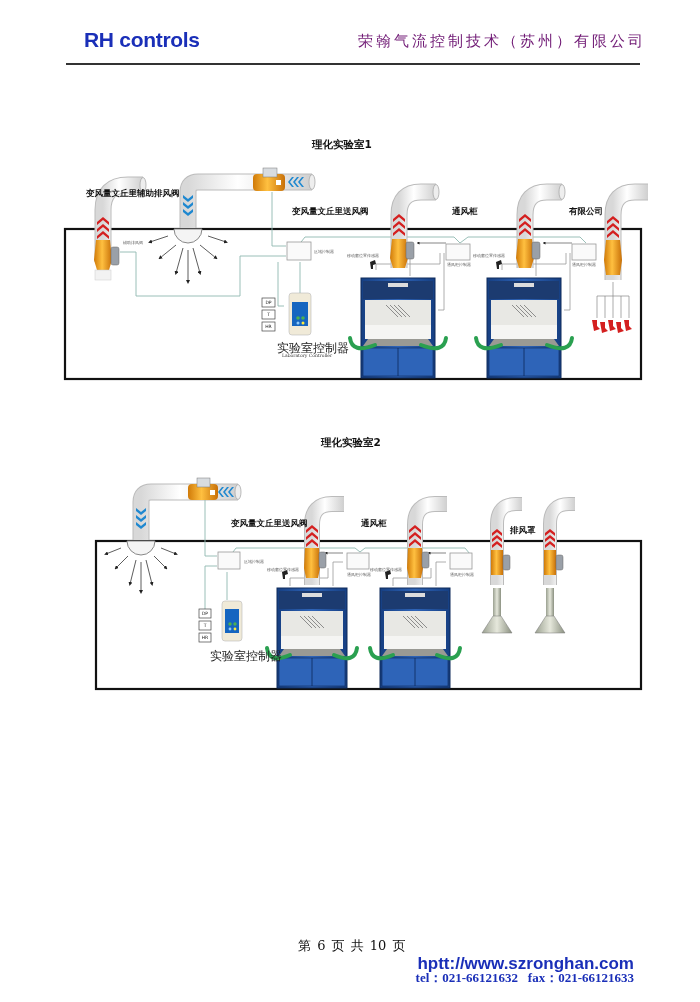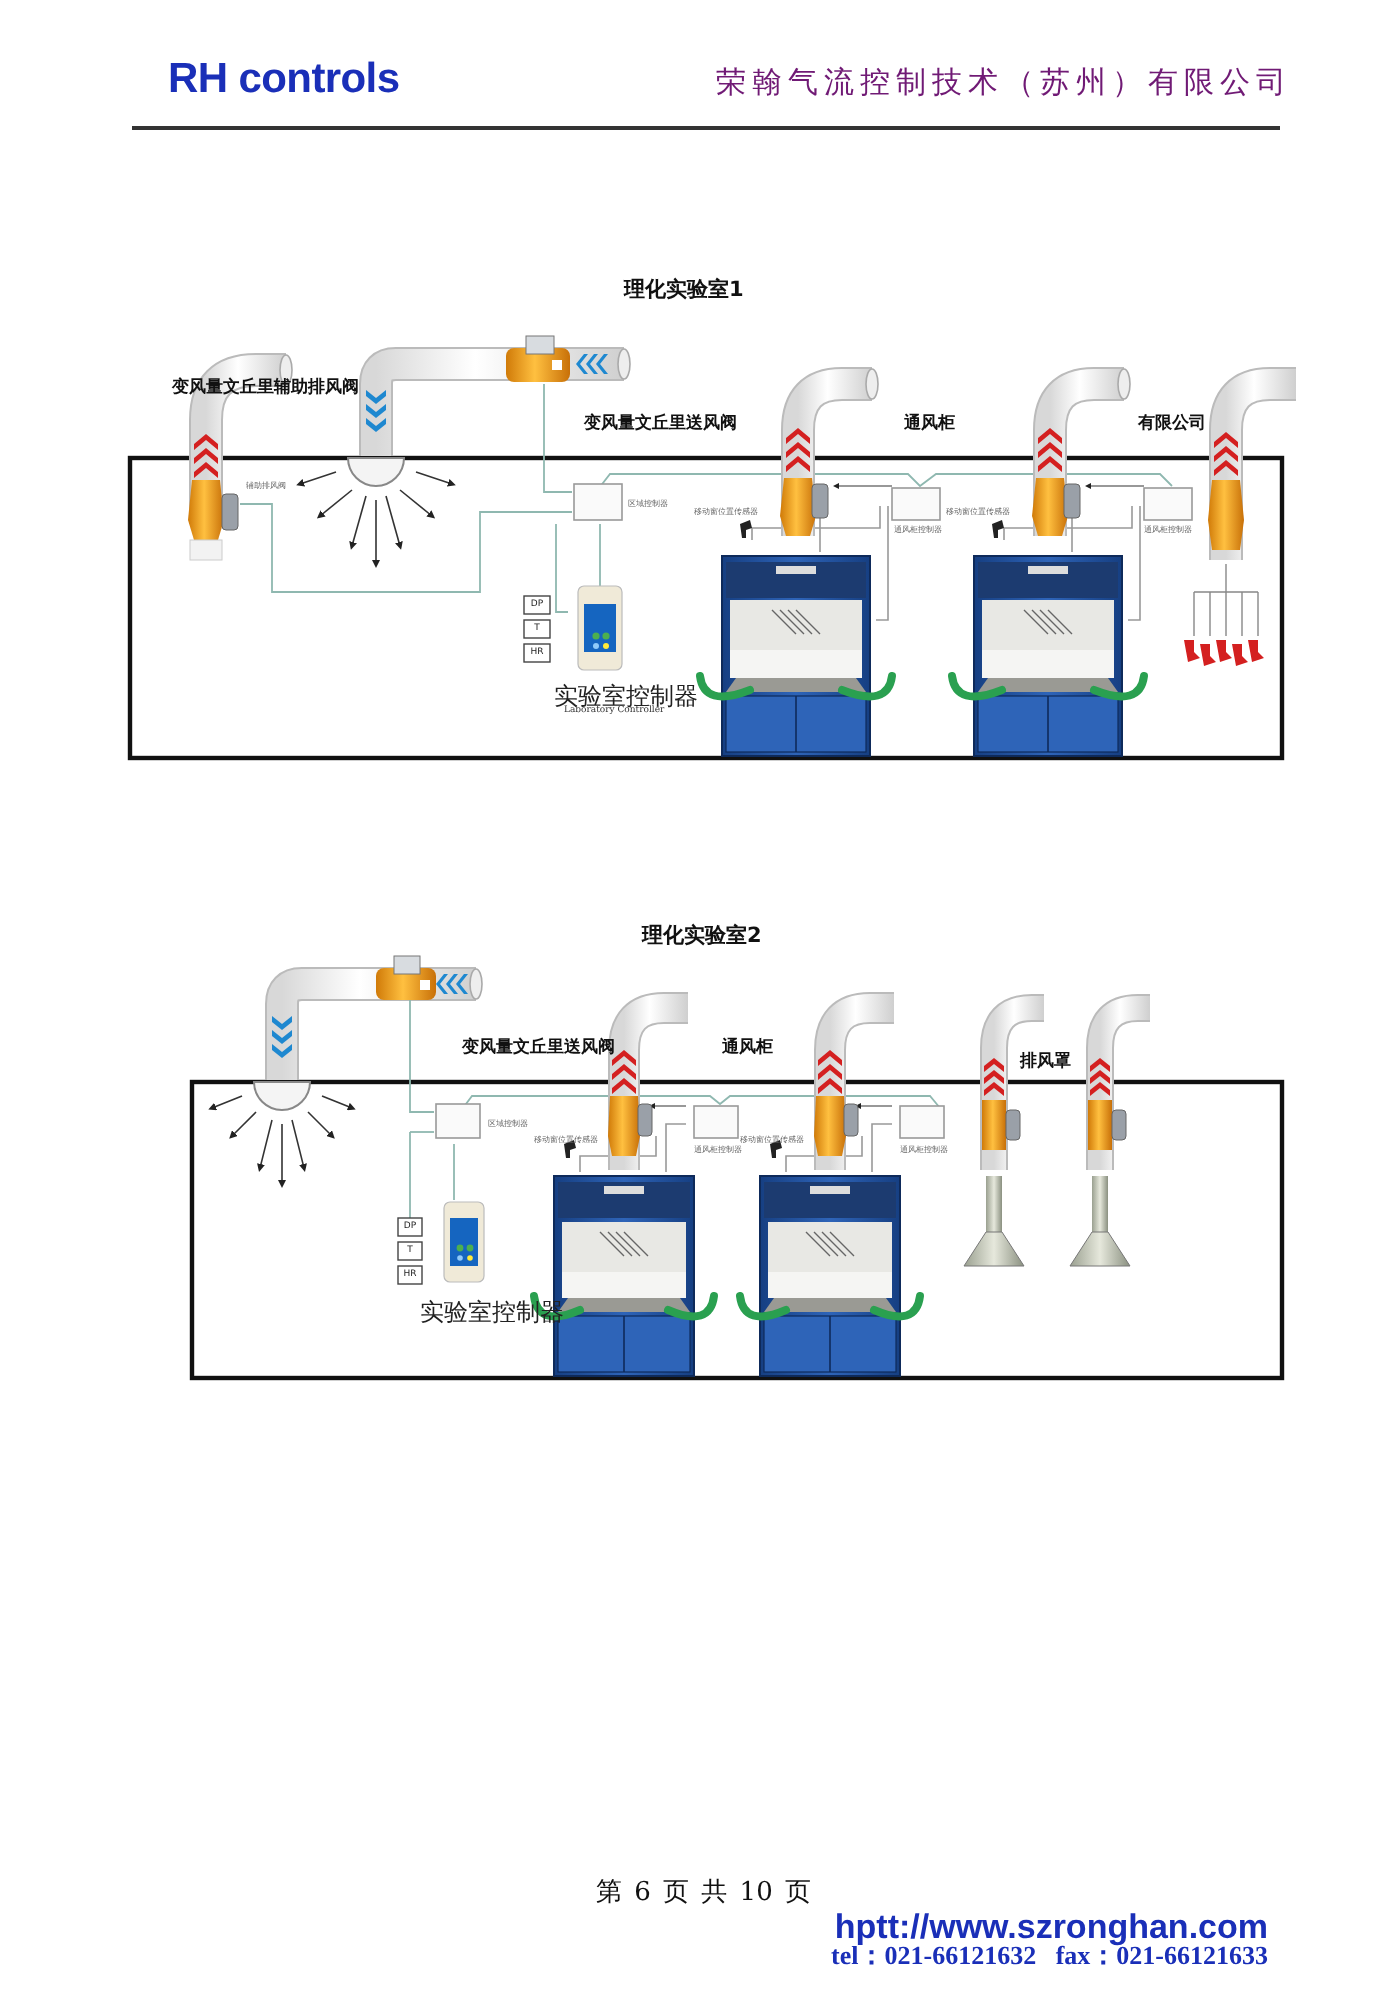--- a/index.html
+++ b/index.html
@@ -381,21 +381,21 @@
 <div class="abs tiny" style="left:347px;top:253px;">移动窗位置传感器</div>
 <div class="abs tiny" style="left:447px;top:262px;">通风柜控制器</div>
 <div class="abs tiny" style="left:473px;top:253px;">移动窗位置传感器</div>
 <div class="abs tiny" style="left:572px;top:262px;">通风柜控制器</div>
 <div class="abs sensor" style="left:262px;top:298px;width:13px;">DP</div>
 <div class="abs sensor" style="left:262px;top:310px;width:13px;">T</div>
 <div class="abs sensor" style="left:262px;top:322px;width:13px;">HR</div>
 <div class="abs ctrl-label" style="left:277px;top:340px;">实验室控制器</div>
 <div class="abs ctrl-sub" style="left:282px;top:353px;">Laboratory Controller</div>
 
-<div class="abs diag-title" style="left:321px;top:461px;text-align:right;">理化实验室2</div>
+<div class="abs diag-title" style="left:321px;top:436px;text-align:right;">理化实验室2</div>
 <div class="abs lbl" style="left:231px;top:518px;">变风量文丘里送风阀</div>
 <div class="abs lbl" style="left:361px;top:518px;">通风柜</div>
 <div class="abs lbl" style="left:510px;top:525px;">排风罩</div>
 <div class="abs tiny" style="left:244px;top:559px;">区域控制器</div>
 <div class="abs tiny" style="left:267px;top:567px;">移动窗位置传感器</div>
 <div class="abs tiny" style="left:347px;top:572px;">通风柜控制器</div>
 <div class="abs tiny" style="left:370px;top:567px;">移动窗位置传感器</div>
 <div class="abs tiny" style="left:450px;top:572px;">通风柜控制器</div>
 <div class="abs sensor" style="left:199px;top:609px;width:12px;">DP</div>
 <div class="abs sensor" style="left:199px;top:621px;width:12px;">T</div>

